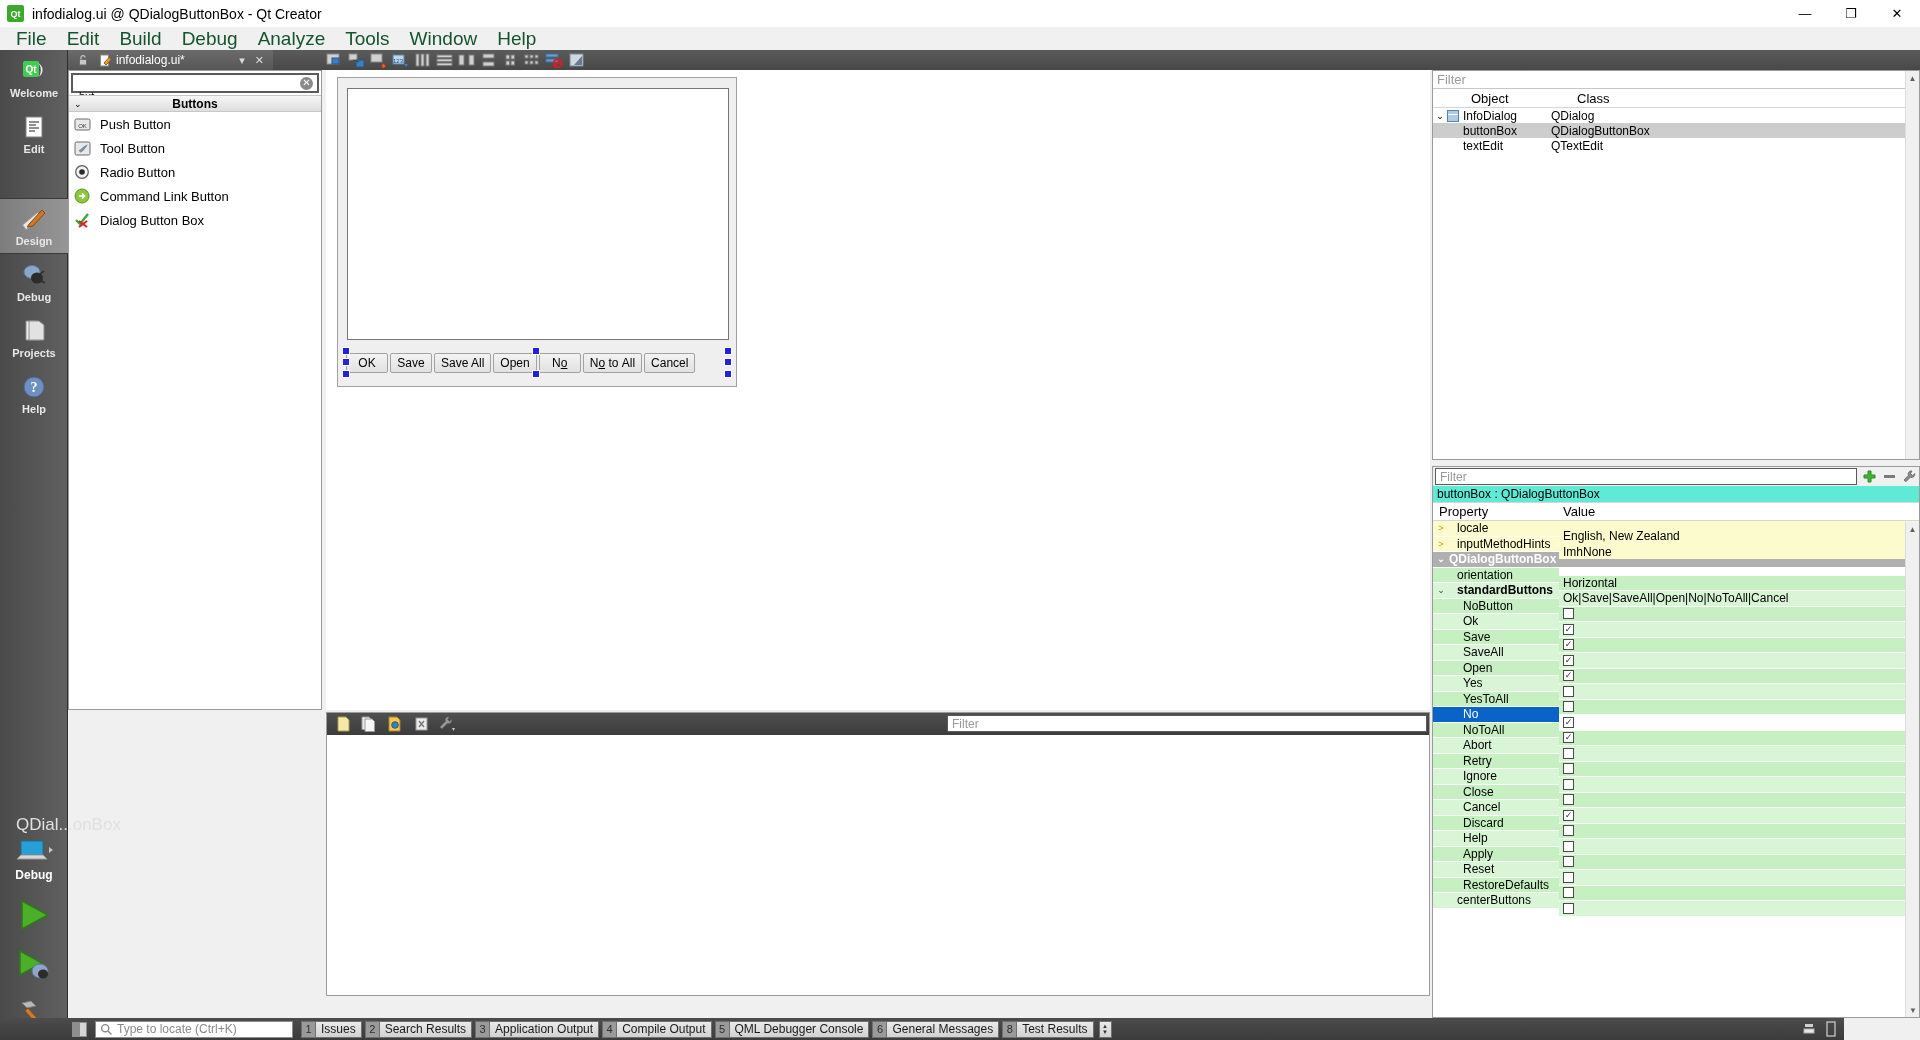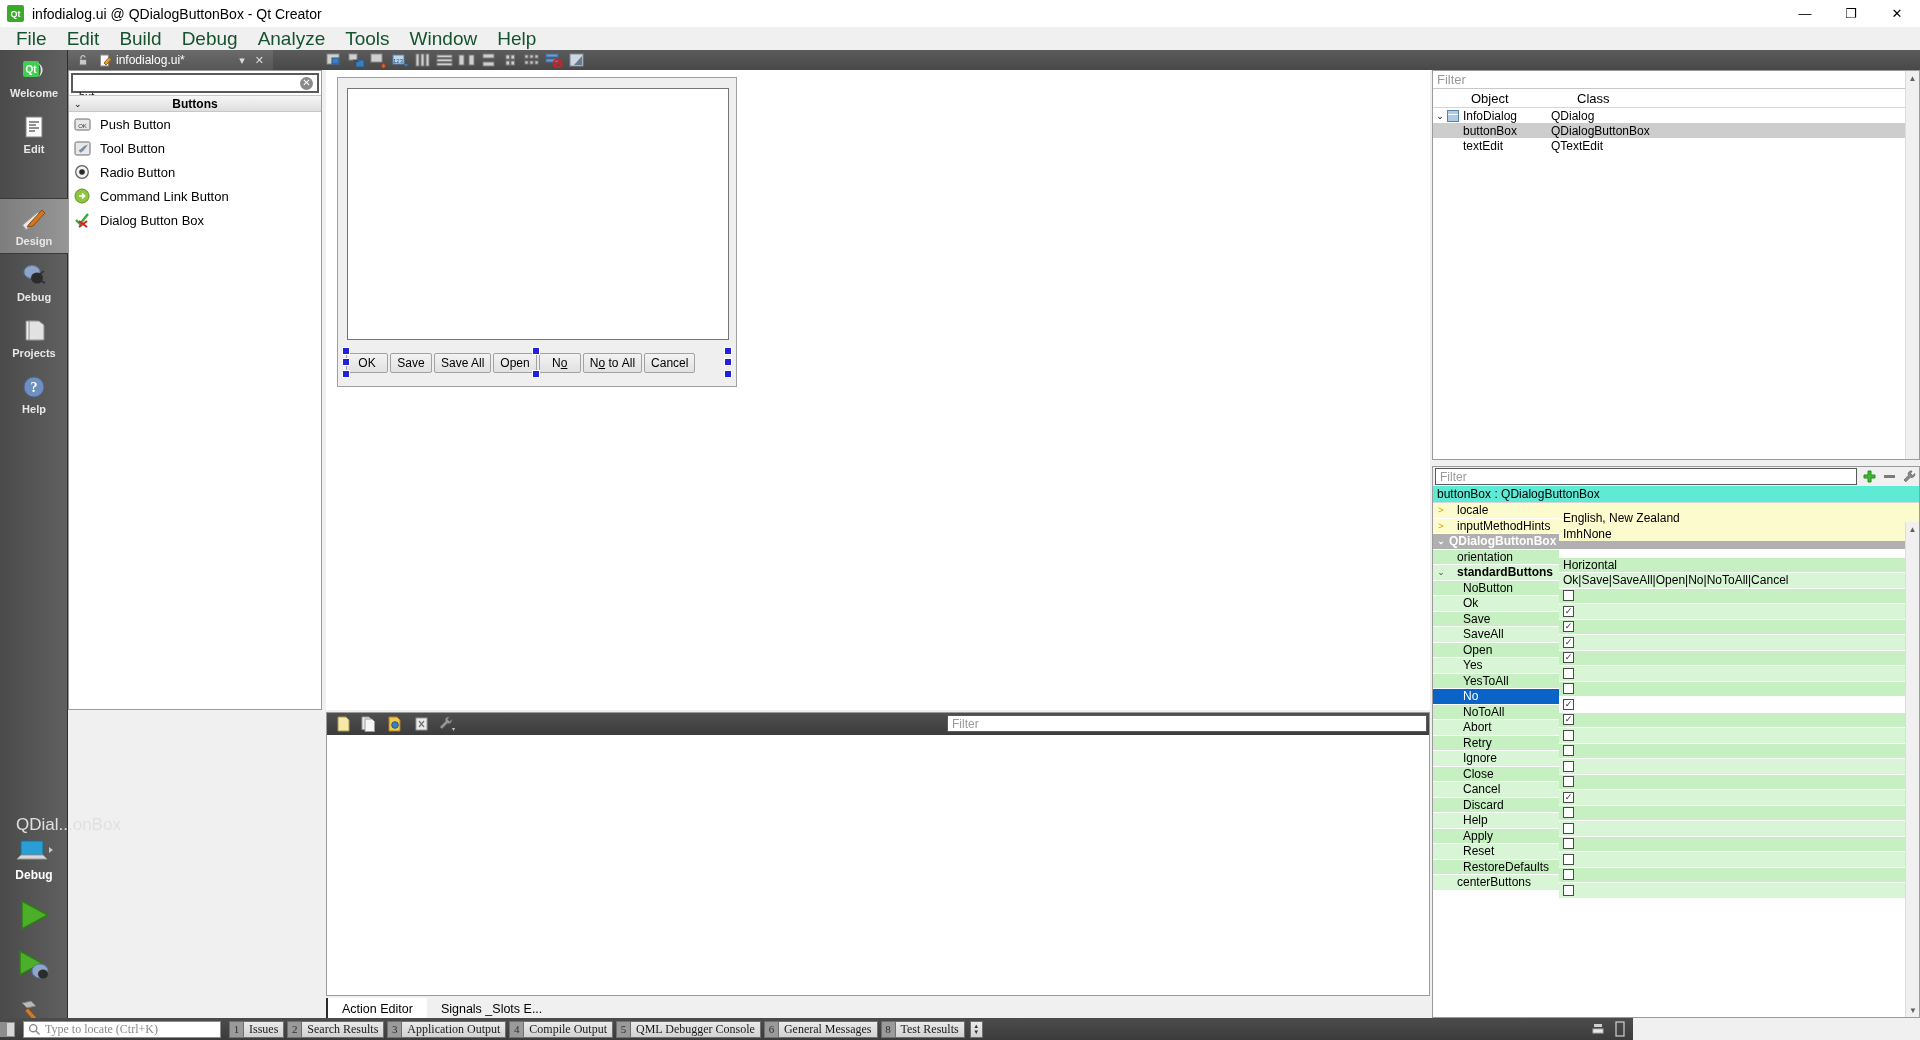--- a/index.html
+++ b/index.html
@@ -280,23 +280,23 @@
     background: #f0f0f0; display: flex; align-items: flex-end;
   }
   .subtab {
     height: 22px; padding: 0 14px; display: flex; align-items: center;
     font-size: 12.5px; color: #000;
   }
   .subtab.active { background: #fff; border-left: 2px solid #2b2b2b; }
 
   
   .statusbar {
-    position: absolute; left: 0; bottom: 0; width: 1633px; height: 22px;
+    position: absolute; left: 0; bottom: 0; width: 1844px; height: 22px;
     background: linear-gradient(to bottom,#4c4c4c,#3b3b3b);
-    display: flex; align-items: center;  font-family: Liberation Serif, serif;
+    display: flex; align-items: center; padding-left: 72px;
   }
   .sb-sq {
     width: 15px; height: 15px; border: 1px solid #8e8e8e;
     background: linear-gradient(to right,#8e8e8e 50%, #d6d6d6 50%);
     margin-right: 8px;
   }
   .locator {
     width: 198px; height: 17px; background: #fff; border: 1px solid #8d8d8d;
     display: flex; align-items: center; padding: 0 4px; font-size: 12px;
     color: #8a8a8a; margin-right: 8px;
@@ -698,20 +698,24 @@
       </div>
       <div class="pe-tool">
         <svg width="15" height="15" viewBox="0 0 15 15">
           <path d="M10 2 a3.2 3.2 0 0 0 -3.6 4.4 L2 11 l1.8 1.8 L8.4 8.2 A3.2 3.2 0 0 0 12.8 4.6 L10.6 6.6 L8.6 4.6Z" fill="#8a8a8a" stroke="#5a5a5a" stroke-width="0.7"></path>
         </svg>
       </div>
     </div>
 
     <div class="pe-objline">buttonBox : QDialogButtonBox</div>
 
+    <div class="pe-head">
+      <span class="c1">Property</span>
+      <span style="padding-left:4px">Value</span>
+    </div>
 
     <div class="pe-rows">
 
       <div class="pe-row yellow">
         <span class="c1">
             <span class="exp">&gt;</span>
             <span class="indent1">locale</span>
           </span>
         <span class="c2">English, New Zealand</span>
       </div>
@@ -967,24 +971,20 @@
           <path d="M14 12 l3 0 l-1.5 3Z" fill="#c8c8c8"></path>
         </svg>
       </div>
       <div class="ae-filter">
         <span>Filter</span>
       </div>
     </div>
 
   </div>
 
-  <div class="subtabs">
-    <div class="subtab active">Action Editor</div>
-    <div class="subtab">Signals _Slots E...</div>
-  </div>
 
   <div class="statusbar">
     <div class="sb-sq"></div>
 
     <div class="locator">
       <svg width="13" height="13" viewBox="0 0 13 13" style="margin-right:4px;flex:0 0 13px">
         <circle cx="5.2" cy="5.2" r="3.6" fill="none" stroke="#8a8a8a" stroke-width="1.4"></circle>
         <line x1="8" y1="8" x2="11.5" y2="11.5" stroke="#8a8a8a" stroke-width="1.4"></line>
       </svg>
       <span>Type to locate (Ctrl+K)</span>

